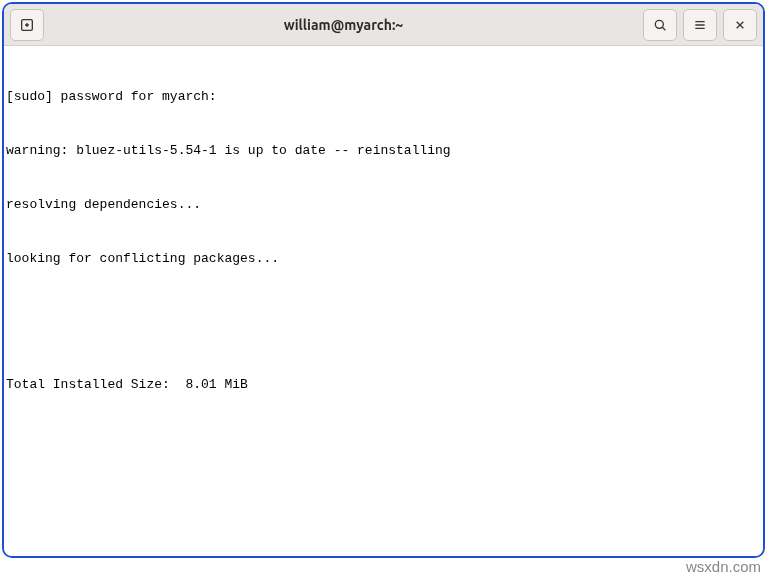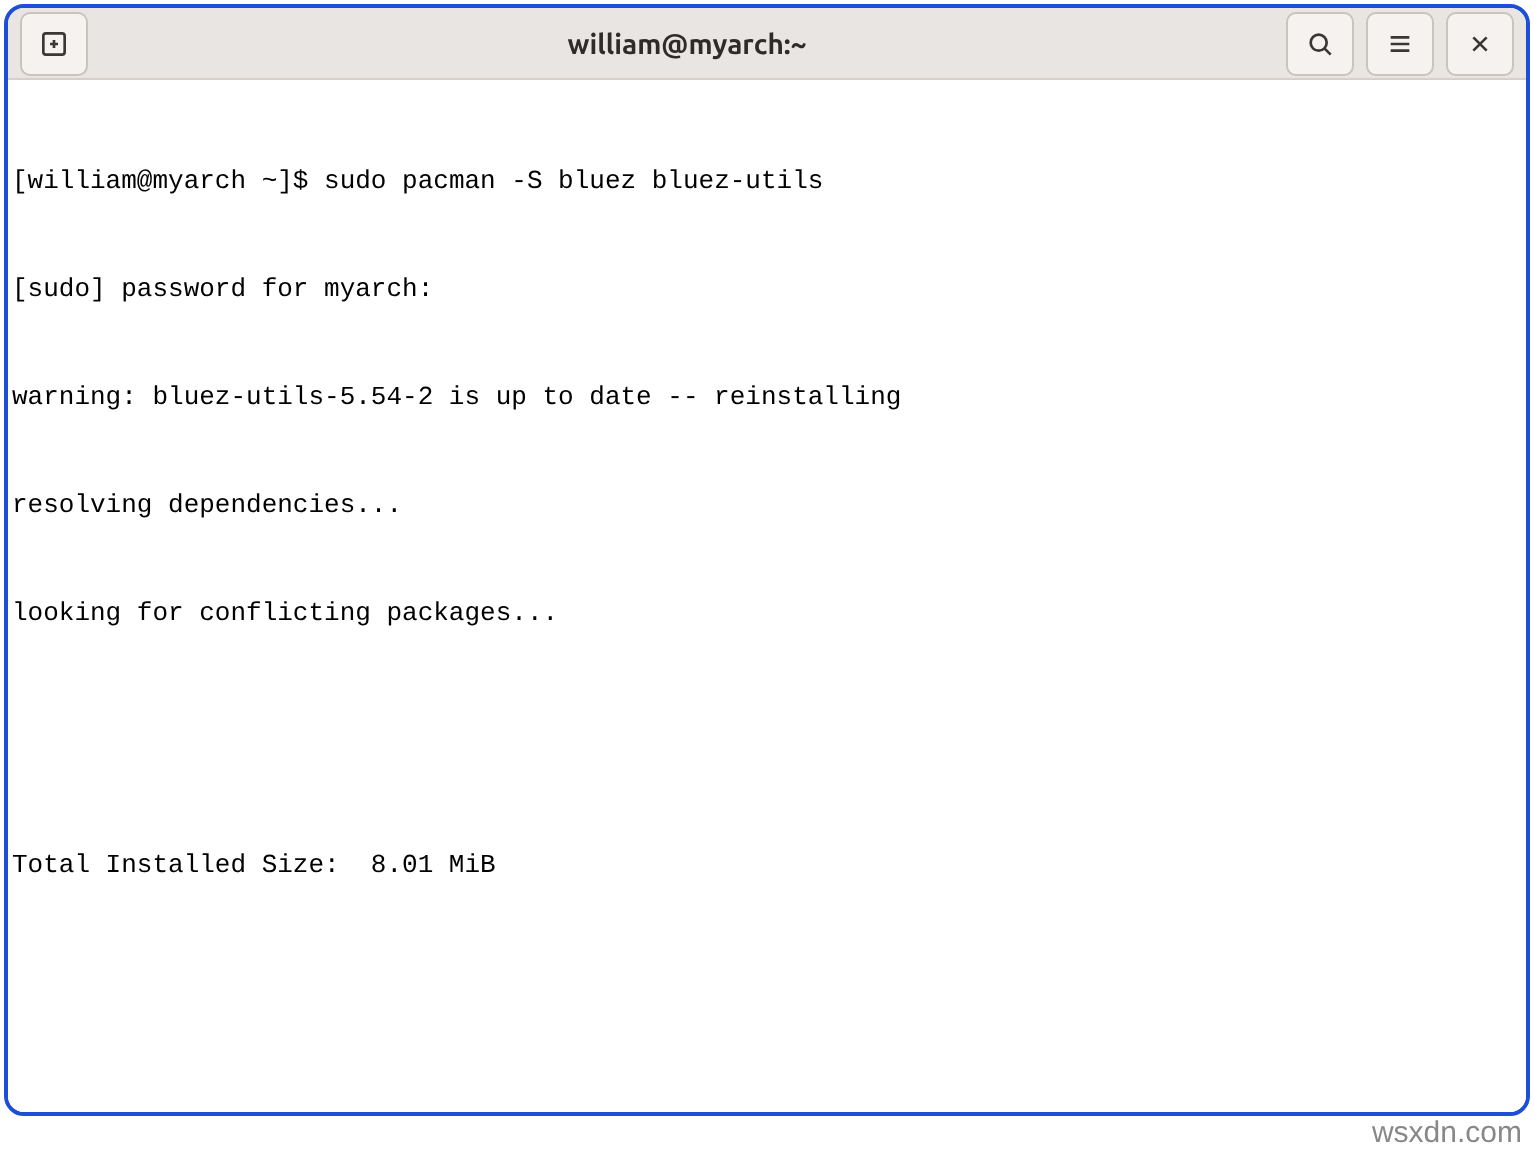--- a/index.html
+++ b/index.html
@@ -119,23 +119,22 @@
       <div class="titlebar-btn">
         <svg viewBox="0 0 24 24">
           <line x1="7" y1="7" x2="17" y2="17"></line>
           <line x1="17" y1="7" x2="7" y2="17"></line>
         </svg>
       </div>
     </div>
   </div>
 
   <div class="terminal">
-    <span class="term-line"><span class="prompt-user">[william@myarch ~]$ </span><span>sudo pacman -S bluez bluez-utils</span></span>
     <span class="term-line">[sudo] password for myarch:</span>
-    <span class="term-line">warning: bluez-utils-5.54-2 is up to date -- reinstalling</span>
+    <span class="term-line">warning: bluez-utils-5.54-1 is up to date -- reinstalling</span>
     <span class="term-line">resolving dependencies...</span>
     <span class="term-line">looking for conflicting packages...</span>
     <span class="term-line"></span>
     <span class="term-line"></span>
     <span class="term-line">Total Installed Size:  8.01 MiB</span>
     
     <span class="term-line"></span>
     
   </div>
 </div>

